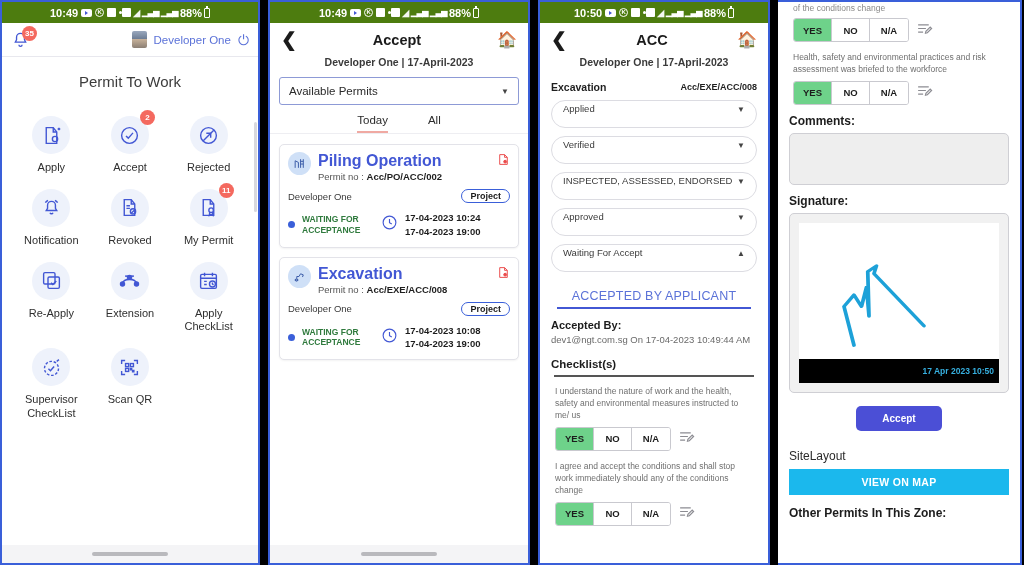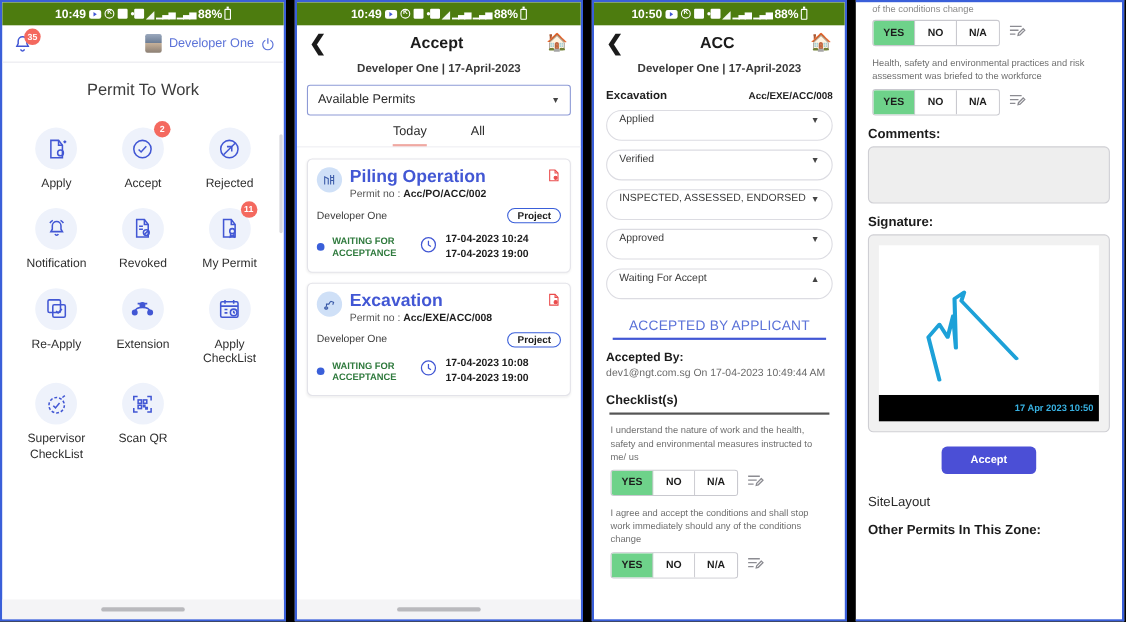--- a/index.html
+++ b/index.html
@@ -662,17 +662,18 @@
           </svg>
         </div>
         <div class="sig-stamp">17 Apr 2023 10:50</div>
       </div>
 
       <div class="finish-wrap">
         <button class="finish">Accept</button>
       </div>
 
       <div class="sitelayout">SiteLayout</div>
+      <div class="viewmap">VIEW ON MAP</div>
       <div class="otherp">Other Permits In This Zone:</div>
     </div>
   </div>
 
 </div>
 
 </body></html>

